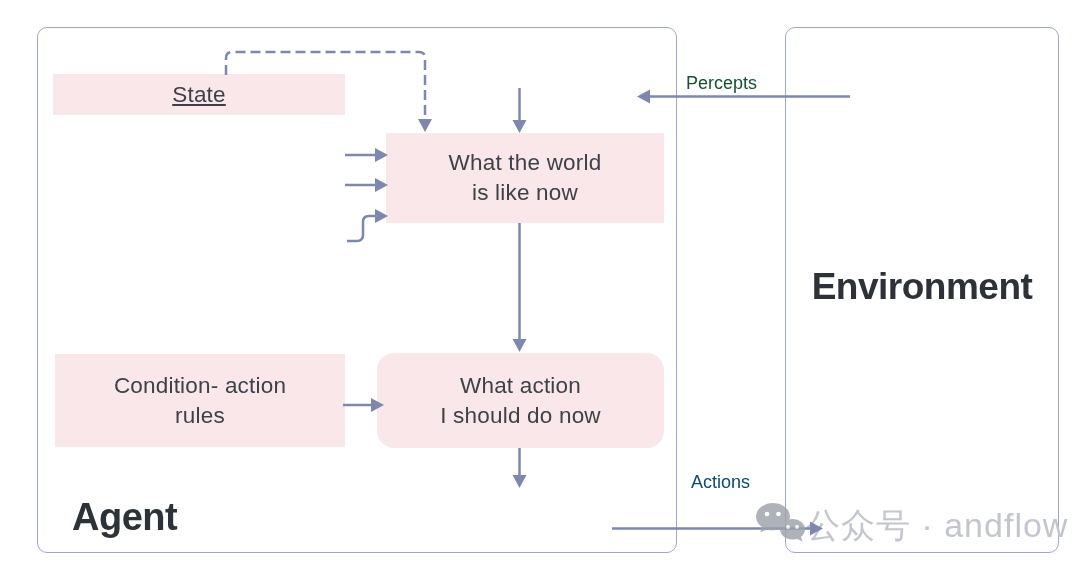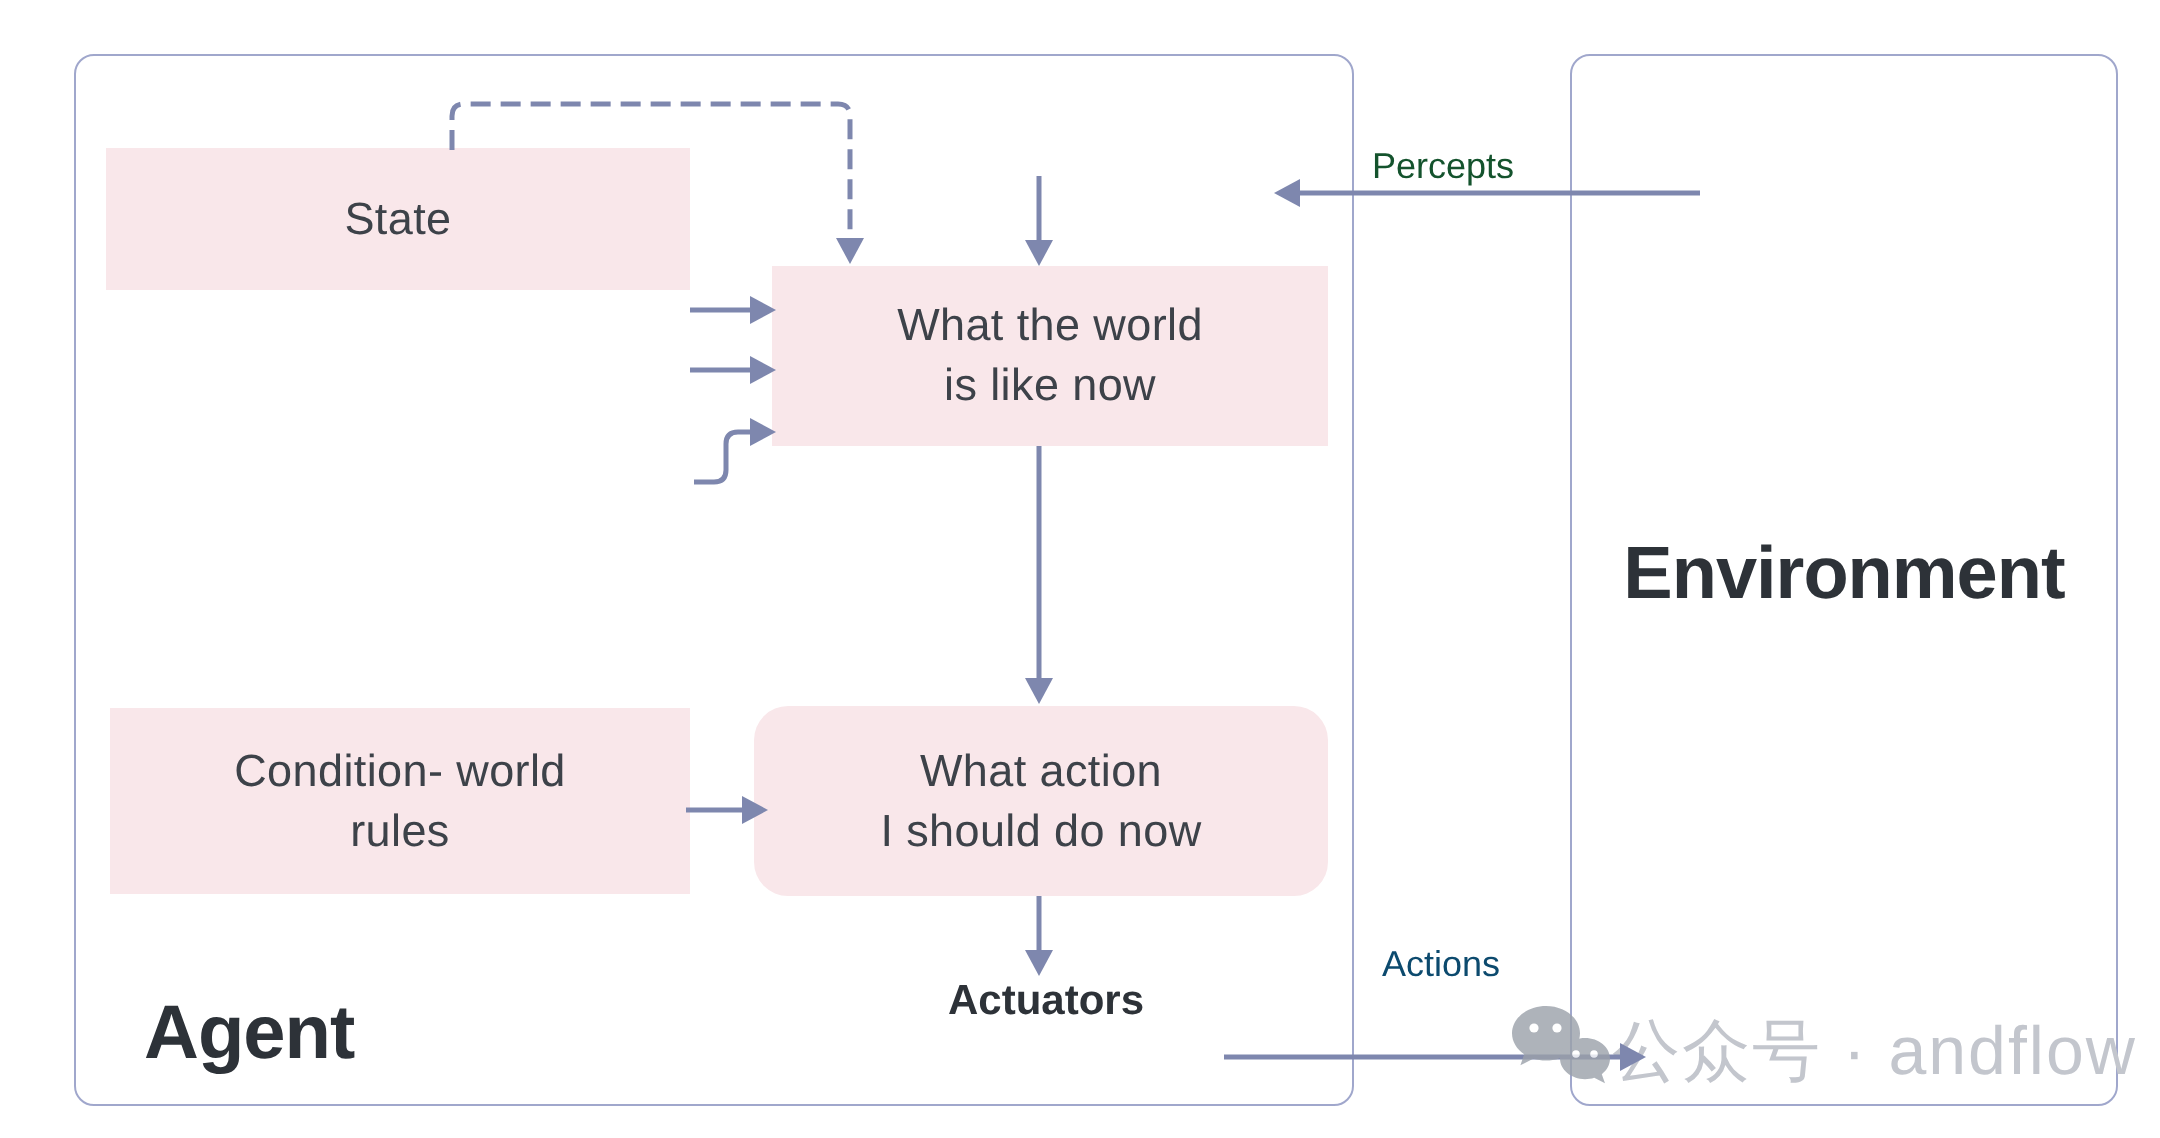--- a/index.html
+++ b/index.html
@@ -23,21 +23,21 @@
     position:absolute;border:1.6px solid var(--border-color);
     border-radius:10px;background:transparent;box-sizing:border-box;
   }
   .frame-agent{left:37px;top:27px;width:640px;height:526px;}
   .frame-env{left:785px;top:27px;width:274px;height:526px;}
   .node{
     position:absolute;background:var(--box-fill);color:var(--box-text);
     display:flex;align-items:center;justify-content:center;text-align:center;
     font-size:22.5px;line-height:30px;letter-spacing:.2px;white-space:pre-line;
   }
-  .node-state{left:53px;top:74px;width:292px;height:71px;}
+  .node-state{left:53px;top:74px;width:292px;height:41px;text-decoration:underline;}
   .node-hwe{left:53px;top:143px;width:292px;height:57px;}
   .node-wmad{left:53px;top:212px;width:292px;height:56px;}
   .node-world{left:386px;top:133px;width:278px;height:90px;}
   .node-rules{left:55px;top:354px;width:290px;height:93px;}
   .node-action{left:377px;top:353px;width:287px;height:95px;border-radius:17px;}
   .iolabel{position:absolute;color:var(--label-color);}
   .lbl-sensors{left:430px;top:62px;width:180px;text-align:center;font-weight:700;font-size:22px;}
   .lbl-actuators{left:433px;top:489px;width:180px;text-align:center;font-weight:700;font-size:21px;}
   .lbl-percepts{left:686px;top:73px;font-size:18px;font-weight:400;color:#14532d;}
   .lbl-actions{left:691px;top:472px;font-size:18px;font-weight:400;color:#0c4a6e;}
@@ -57,26 +57,25 @@
 <body>
 
 <div class="canvas">
 
   <div class="frame frame-agent"></div>
   <div class="frame frame-env"></div>
 
   <div class="node node-state">State</div>
   <div class="node node-world">What the world
 is like now</div>
-  <div class="node node-rules">Condition- world
+  <div class="node node-rules">Condition- action
 rules</div>
   <div class="node node-action">What action
 I should do now</div>
 
-  <div class="iolabel lbl-actuators">Actuators</div>
   <div class="iolabel lbl-percepts">Percepts</div>
   <div class="iolabel lbl-actions">Actions</div>
   <div class="iolabel lbl-agent">Agent</div>
   <div class="iolabel lbl-env">Environment</div>
 
   <span class="watermark-text">公众号 · andflow</span>
   <svg class="watermark-icon" width="52" height="44" viewBox="0 0 52 44">
     <g fill="var(--watermark-icon-color)">
       <path d="M19,2 C9.6,2 2,8.1 2,15.6 C2,19.9 4.4,23.6 8.1,26.1 L6.2,31.6 L12.6,28.4 C14.6,29 16.7,29.3 19,29.3 C28.4,29.3 36,23.1 36,15.6 C36,8.1 28.4,2 19,2 Z"></path>
       <path d="M38.5,18 C31.6,18 26,22.6 26,28.3 C26,34 31.6,38.6 38.5,38.6 C40.1,38.6 41.7,38.4 43.1,37.9 L48.5,40.6 L46.9,36.1 C49.4,34.2 51,31.4 51,28.3 C51,22.6 45.4,18 38.5,18 Z"></path>

